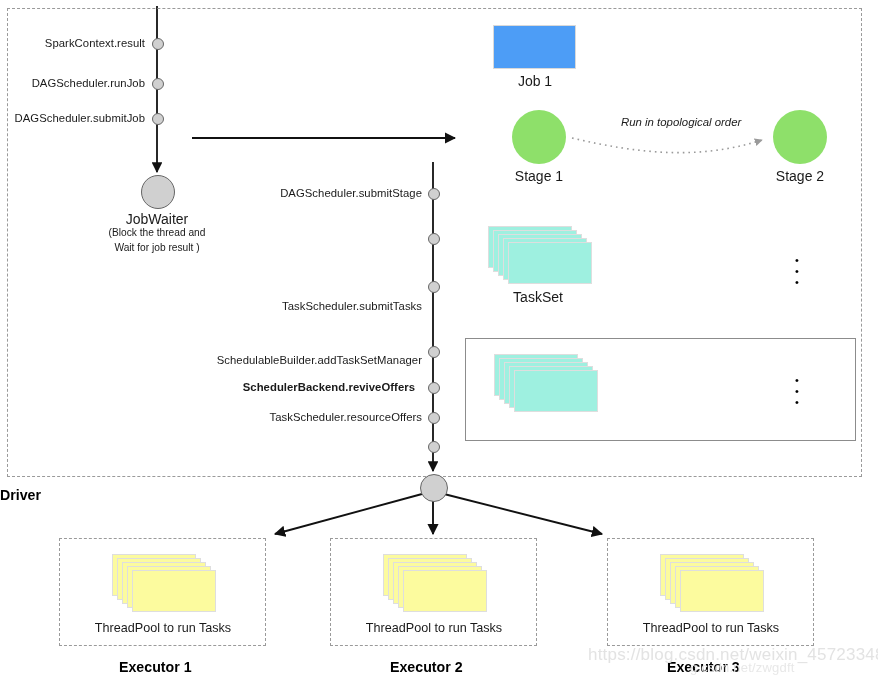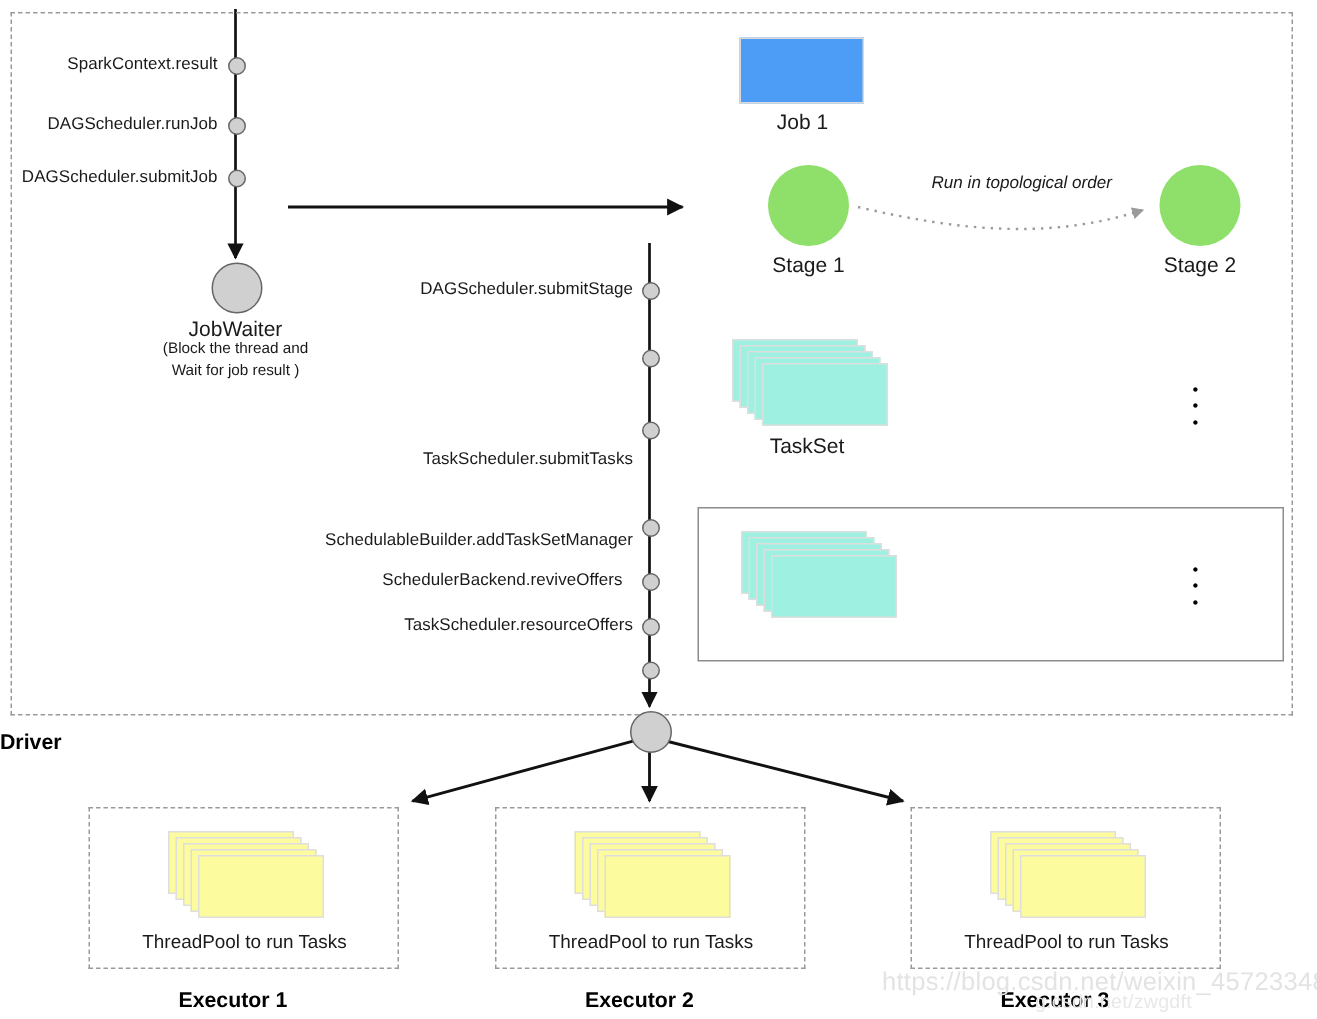--- a/index.html
+++ b/index.html
@@ -181,21 +181,21 @@
   <div class="node-dot" style="left:428px; top:188px; width:10px; height:10px;"></div>
 
   <div class="node-dot" style="left:428px; top:233px; width:10px; height:10px;"></div>
 
   <div class="call-label" style="left:210px; top:280px; width:212px;margin-top:20px;">TaskScheduler.submitTasks</div>
   <div class="node-dot" style="left:428px; top:281px; width:10px; height:10px;"></div>
 
   <div class="call-label" style="left:190px; top:354px; width:232px;">SchedulableBuilder.addTaskSetManager</div>
   <div class="node-dot" style="left:428px; top:346px; width:10px; height:10px;"></div>
 
-  <div class="call-label" style="left:183px; top:381px; width:232px;">SchedulerBackend.reviveOffers</div>
+  <div class="call-label" style="left:183px; top:381px; width:232px;font-weight:bold;">SchedulerBackend.reviveOffers</div>
   <div class="node-dot" style="left:428px; top:382px; width:10px; height:10px;"></div>
 
   <div class="call-label" style="left:190px; top:411px; width:232px;">TaskScheduler.resourceOffers</div>
   <div class="node-dot" style="left:428px; top:412px; width:10px; height:10px;"></div>
 
   <div class="node-dot" style="left:428px; top:441px; width:10px; height:10px;"></div>
 
   <div class="rect-job" style="left:493px; top:25px; width:83px; height:44px;"></div>
   <div class="node-label" style="left:475px; top:73px; width:120px;">Job 1</div>
 

